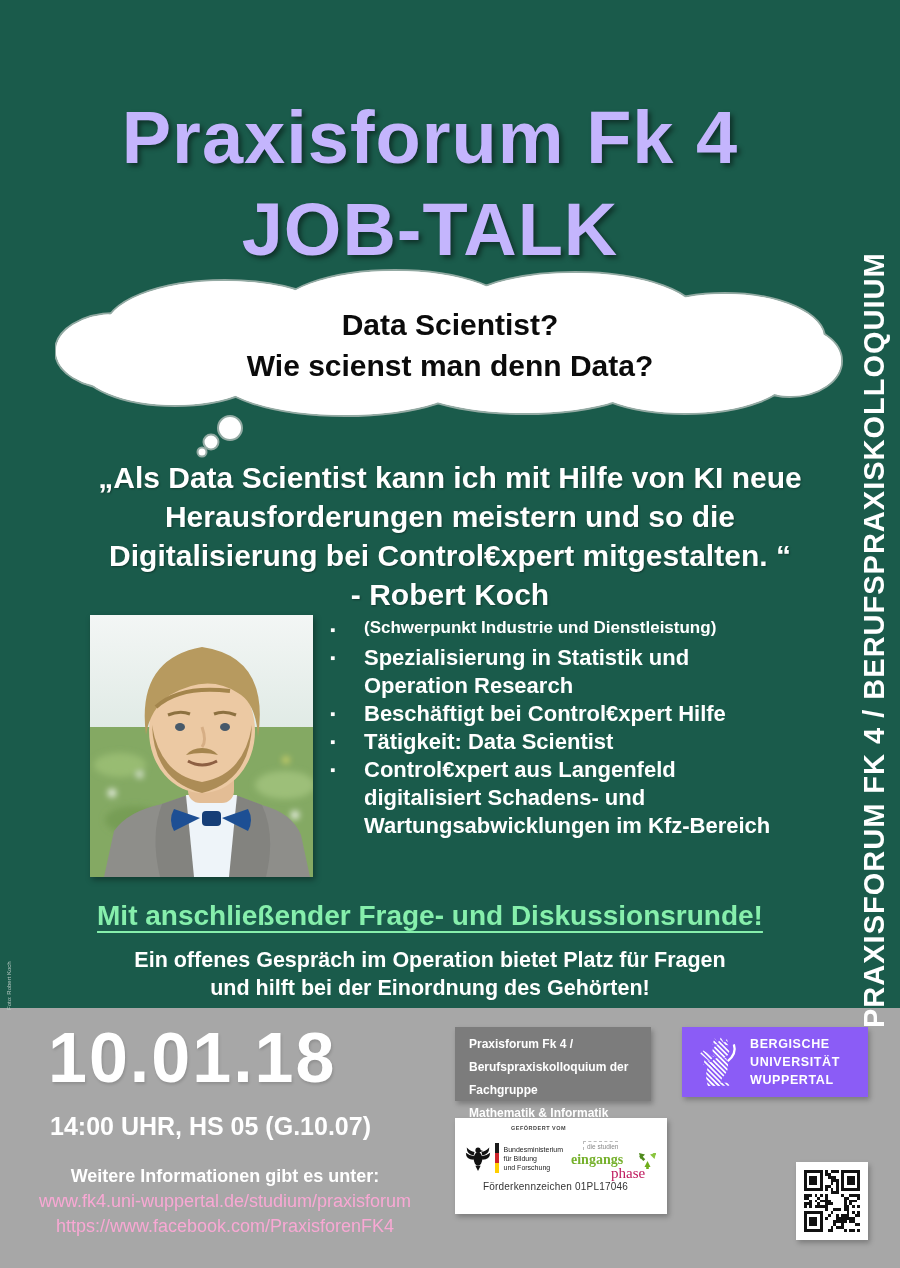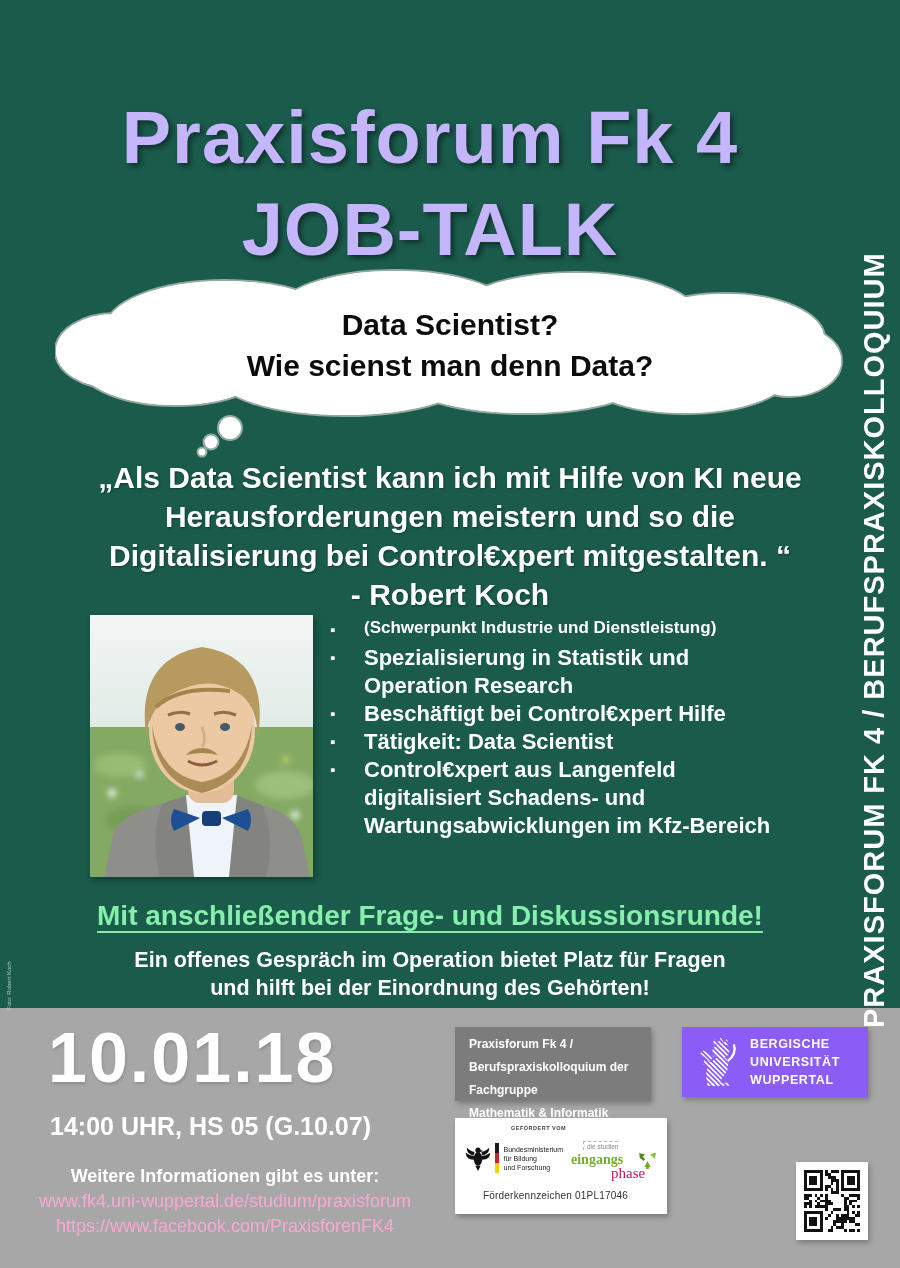--- a/index.html
+++ b/index.html
@@ -98,21 +98,21 @@
   .fund-label{font-size:5.5px; font-weight:bold; letter-spacing:.5px; color:#444; margin-left:46px;}
   .fund-row{display:flex; align-items:center; margin-top:4px;}
   .flagbar{width:3.5px; height:30px; margin:0 5px 0 4px; display:flex; flex-direction:column;}
   .flagbar span{flex:1;}
   .ministry{font-size:7px; line-height:9px; color:#222;}
   .phase{margin-left:auto; margin-right:2px; width:86px; position:relative;}
   .phase-top{font-size:6.5px; color:#888; margin-left:12px; border-top:1px dashed #bbb; border-left:1px dashed #bbb; padding:1px 0 0 3px; display:inline-block;}
   .phase-mid{display:flex; align-items:flex-start;gap:15px;}
   .phase-green{font-family:"Liberation Serif", serif; font-weight:bold; font-size:14px; color:#76b12c; line-height:14px;}
   .phase-black{font-family:"Liberation Serif", serif; font-size:15px; color:#be185d; margin-left:40px; margin-top:-3px; line-height:15px;}
-  .fund-code{font-size:10px; color:#333; margin-top:9px; margin-left:18px; letter-spacing:.2px;}
+  .fund-code{font-size:10px; color:#333; margin-top:0; margin-left:18px; letter-spacing:.2px;}
   .qr-box{
     position:absolute; left:796px; top:1162px; width:72px; height:78px;
     background:#fff; box-shadow:2px 3px 5px rgba(0,0,0,.25);
     box-sizing:border-box; padding:8px;
   }
 </style>
 </head>
 <body>
 
 <div class="poster">

